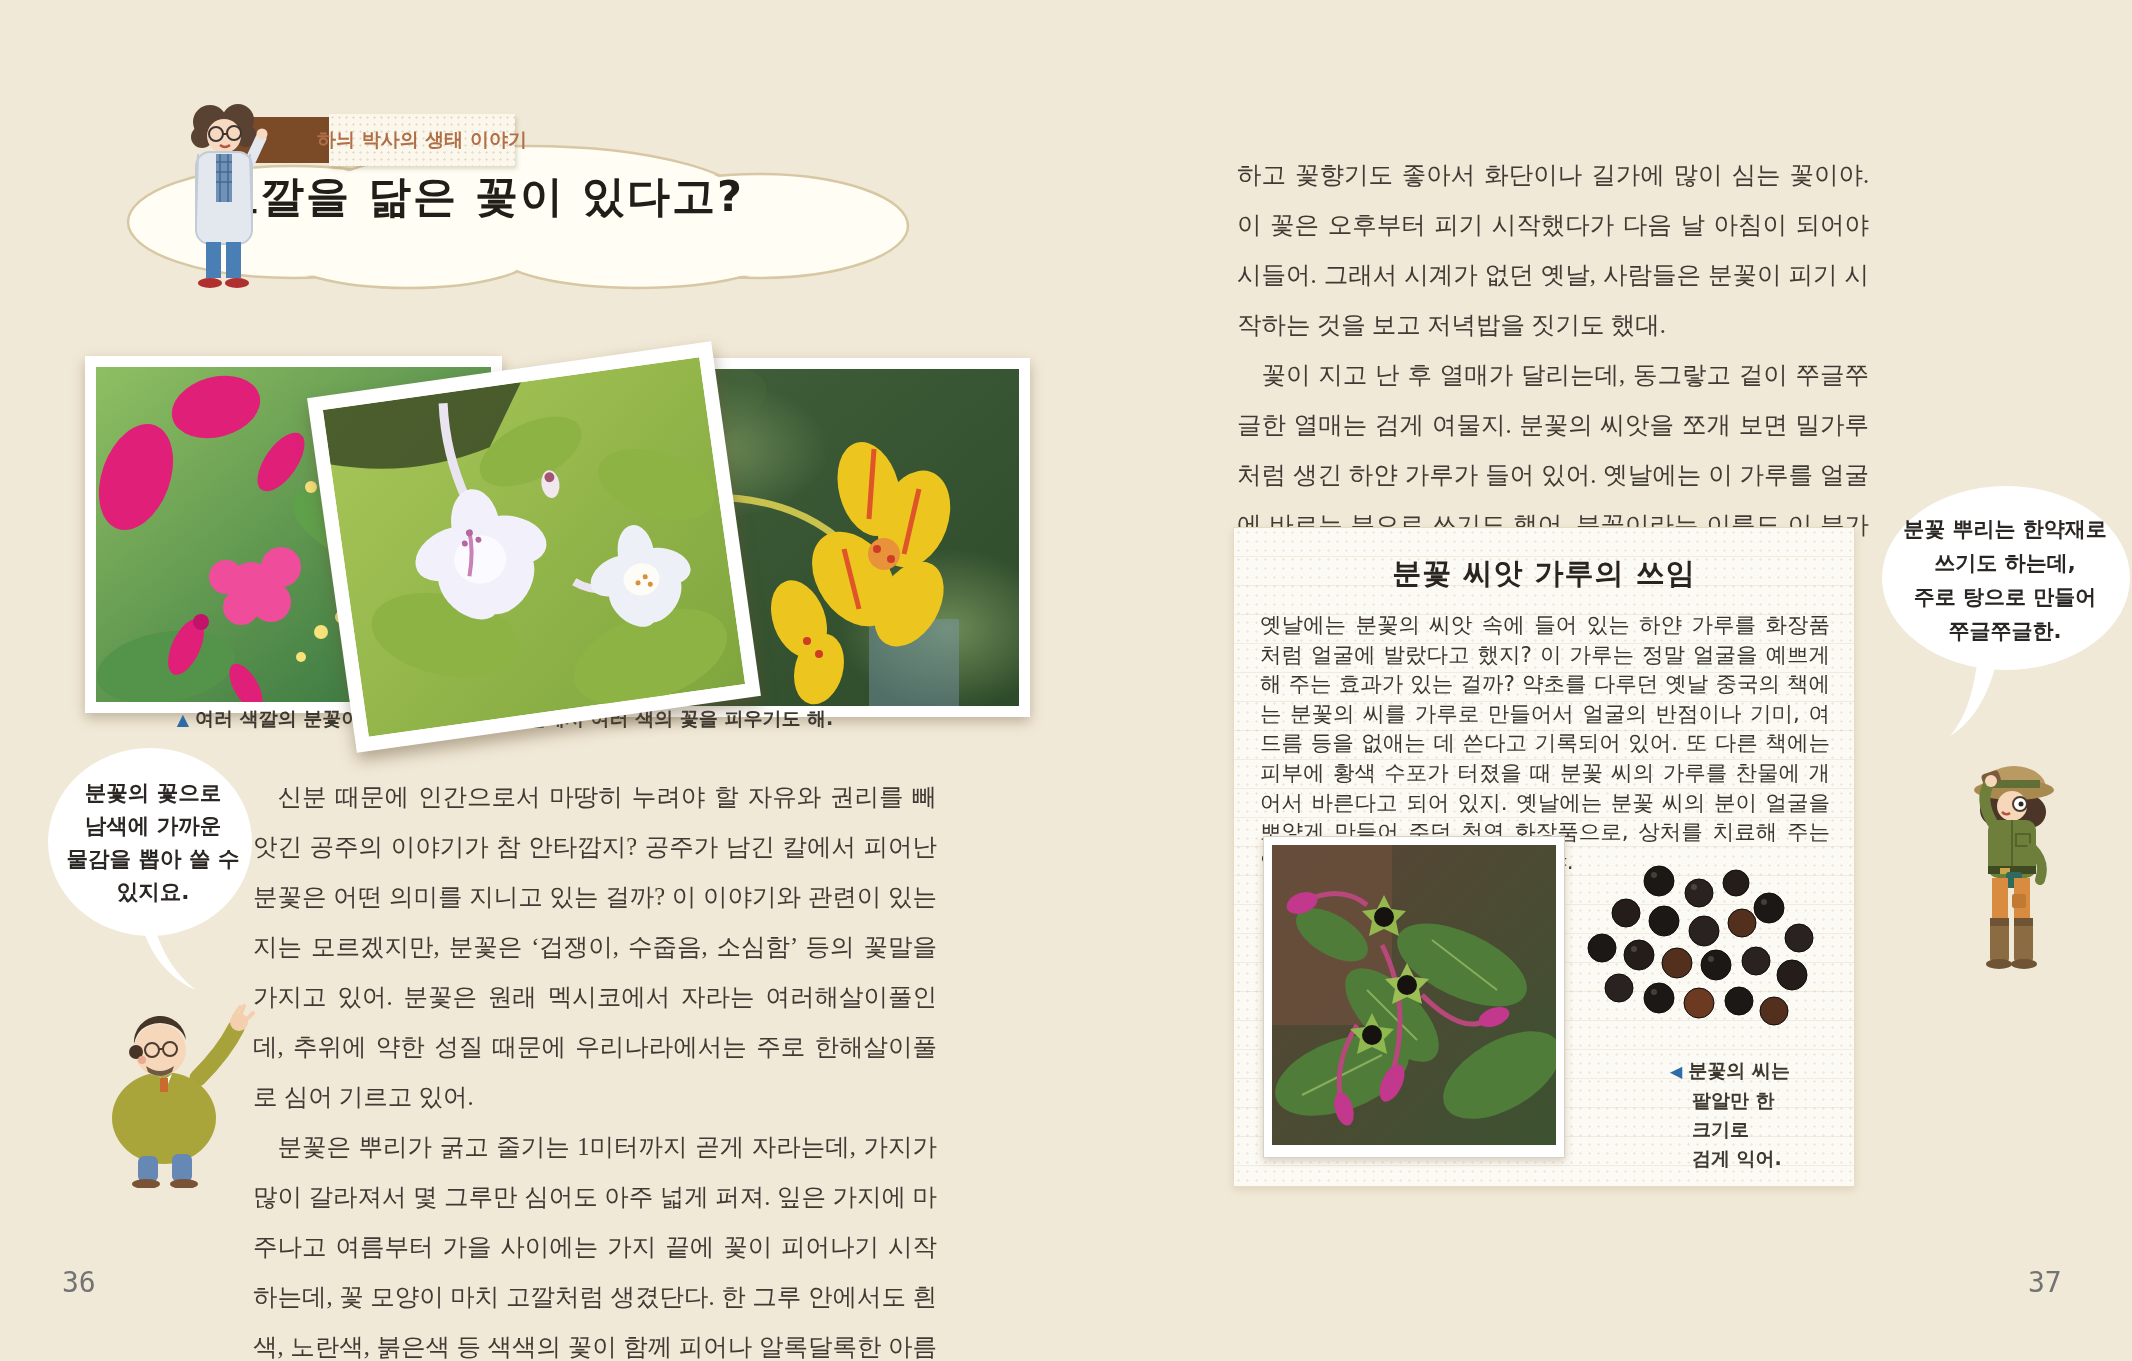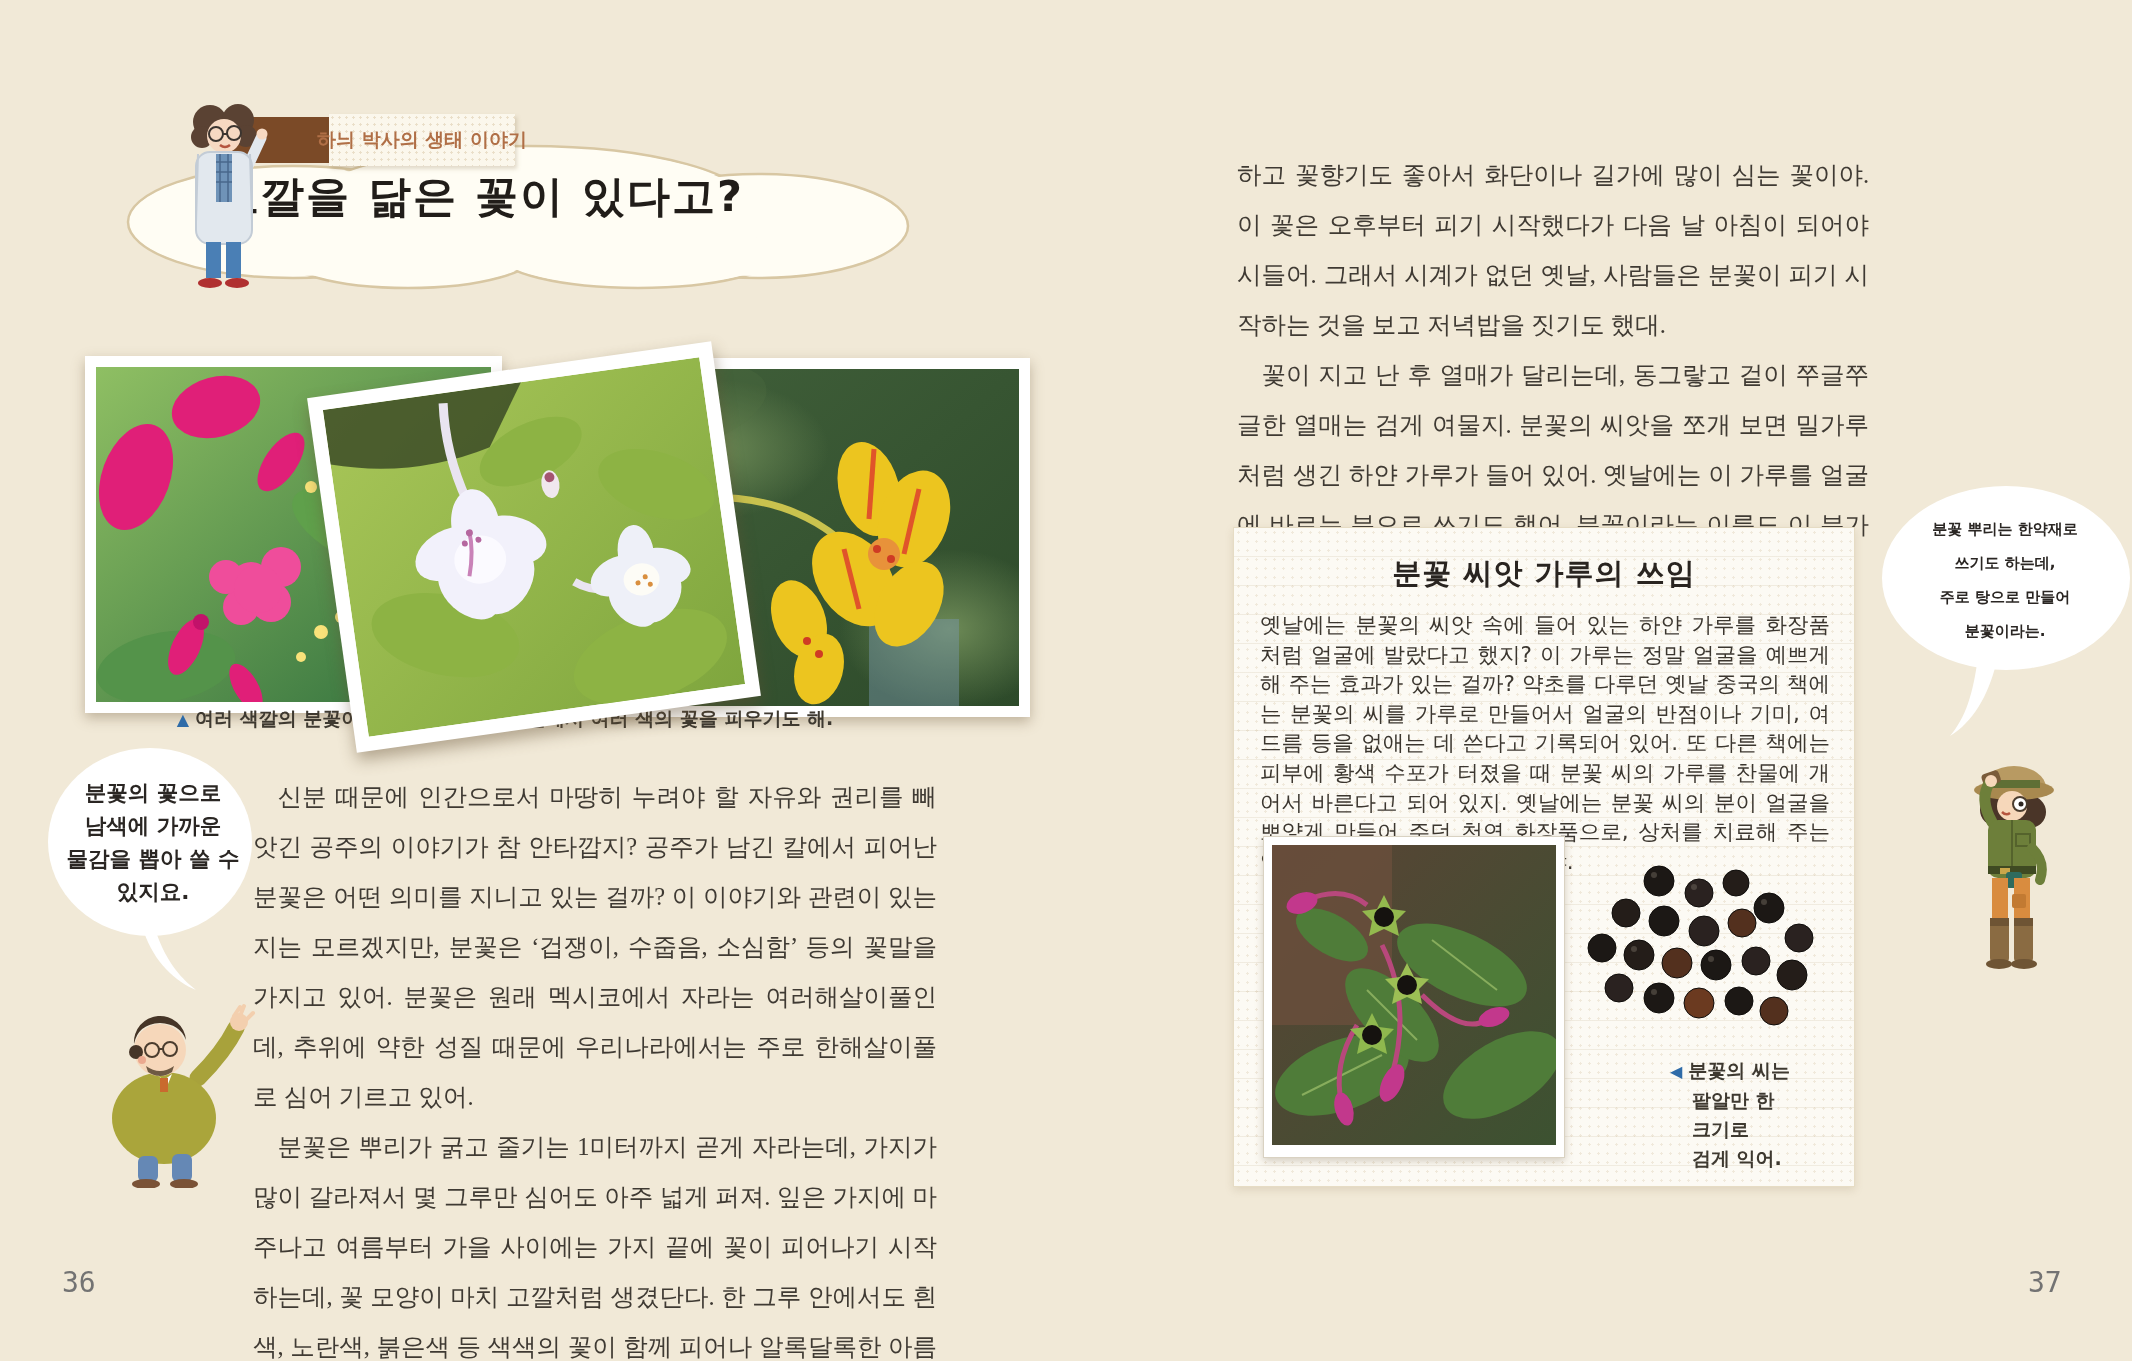--- a/index.html
+++ b/index.html
@@ -47,21 +47,21 @@
   .left-body{left:253px;top:772px;width:684px;height:446px;}
   .right-body{left:1237px;top:150px;width:632px;height:320px;}
   
   .bubble-text{
     position:absolute;width:100%;text-align:center;
     font-family:"DejaVu Sans", sans-serif;font-weight:700;color:#2a2623;
   }
   .bubble-left{left:42px;top:744px;width:222px;height:252px;}
   .bubble-left .bubble-text{top:32px;font-size:21.5px;line-height:33px;}
   .bubble-right{left:1878px;top:482px;width:254px;height:268px;}
-  .bubble-right .bubble-text{top:30px;font-size:15px;line-height:34px;}
+  .bubble-right .bubble-text{top:30px;font-size:21px;line-height:34px;}
   
   .info-box{
     left:1233px;top:527px;width:620px;height:658px;background:#fcfaf4;
     border:1px solid #e6dcc4;
     background-image:
       repeating-linear-gradient(to bottom, transparent 0 28px, rgba(180,160,120,.16) 28px 29px),
       radial-gradient(rgba(190,165,120,.20) 1px, transparent 1.3px);
     background-size:100% 100%, 9px 9px;
     box-shadow:0 3px 8px rgba(140,115,80,.18);
   }
@@ -432,21 +432,21 @@
 
   <div class="abs bubble-right">
     <svg width="254" height="268" viewBox="0 0 254 268">
       <ellipse cx="128" cy="96" rx="124" ry="92" fill="#ffffff"></ellipse>
       <path d="M100 175 C95 212 88 235 72 254 C95 240 110 214 118 182 Z" fill="#ffffff"></path>
     </svg>
     <div class="bubble-text">
       <div>분꽃 뿌리는 한약재로</div>
       <div>쓰기도 하는데,</div>
       <div>주로 탕으로 만들어</div>
-      <div>분꽃이라는.</div>
+      <div>쭈글쭈글한.</div>
     </div>
   </div>
 
   <div class="abs" style="left:1948px;top:748px;">
     <svg width="145" height="225" viewBox="0 0 145 225">
       <circle cx="48" cy="62" r="16" fill="#4a3528"></circle>
       <circle cx="82" cy="64" r="16" fill="#4a3528"></circle>
       <path d="M34 40 a32 22 0 0 1 64 0 Z" fill="#b89a62"></path>
       <ellipse cx="66" cy="42" rx="40" ry="10" fill="#a8894f"></ellipse>
       <rect x="40" y="32" width="52" height="8" fill="#5f6f35"></rect>

